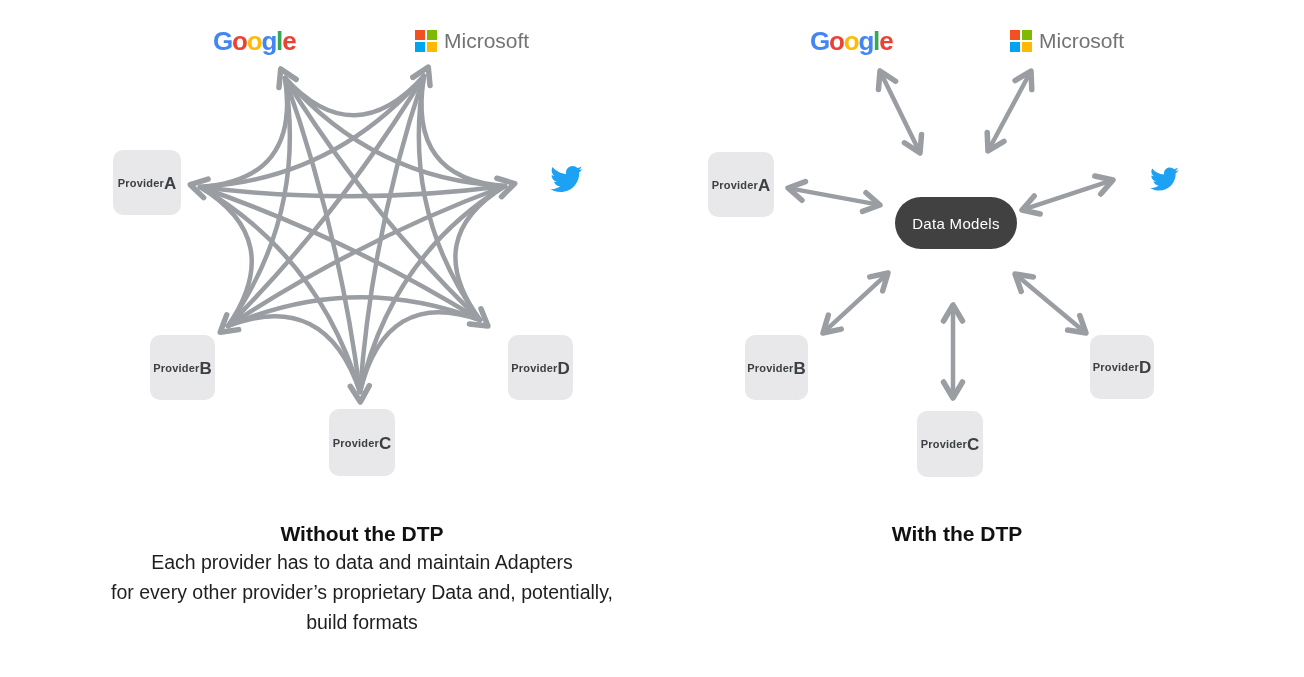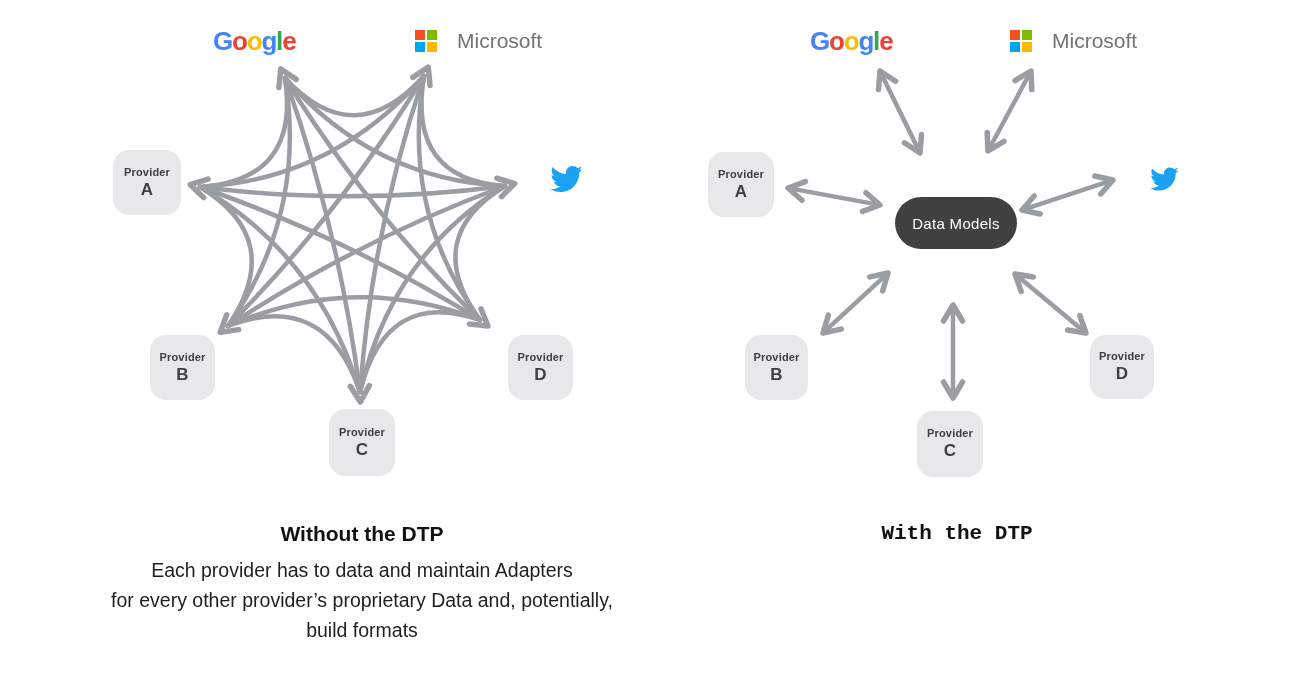--- a/index.html
+++ b/index.html
@@ -2,43 +2,43 @@
 <html><head>
 <meta charset="utf-8">
 <style>
   html,body{margin:0;padding:0;background:#ffffff;}
   #stage{
     position:relative;width:1304px;height:677px;background:#ffffff;overflow:hidden;
     font-family:"Liberation Sans","DejaVu Sans",sans-serif;
   }
   #arrow-layer{position:absolute;left:0;top:0;width:1304px;height:677px;}
   .provider-box{
-    position:absolute;background:#E8E8EA;border-radius:16px;
-    display:flex;flex-direction:column;align-items:center;justify-content:center;
+    position:absolute;background:#E8E8EA;border-radius:10px;
+    display:flex;flex-direction:row;align-items:center;justify-content:center;
     color:#3C4043;box-sizing:border-box;
   }
   .provider-word{font-size:11px;font-weight:bold;letter-spacing:.2px;}
   .provider-letter{font-size:17px;font-weight:bold;margin-top:2px;}
   .google-logo{position:absolute;font-size:26px;font-weight:bold;letter-spacing:-1.2px;line-height:27px;}
-  .ms-logo{position:absolute;display:flex;align-items:center;gap:20px;}
+  .ms-logo{position:absolute;display:flex;align-items:center;gap:7px;}
   .ms-squares{display:grid;grid-template-columns:10px 10px;grid-template-rows:10px 10px;gap:2px;}
   .ms-square{width:10px;height:10px;}
   .ms-text{font-size:21px;line-height:22px;}
   .twitter-box{position:absolute;}
   .hub{
     position:absolute;border-radius:30px;display:flex;align-items:center;justify-content:center;
     font-size:15px;letter-spacing:.3px;
   }
   .caption{
     position:absolute;top:522px;width:640px;text-align:center;color:#1F1F1F;
   }
-  .caption h2{margin:0 0 9px 0;font-size:21px;line-height:24px;font-weight:bold;color:#111111;}
+  .caption h2{margin:0 0 1px 0;font-size:21px;line-height:24px;font-weight:bold;color:#111111;}
   .cap-line{font-size:19.5px;line-height:30px;}
   #caption-left{left:42px;}
-  #caption-right{left:637px;font-family:Liberation Mono, monospace;}
+  #caption-right{left:637px;}
 </style>
 </head>
 <body>
 
 <div id="stage">
   <svg id="arrow-layer" viewBox="0 0 1304 677" xmlns="http://www.w3.org/2000/svg">
       <path d="M 285 78 Q 354.24 153.44 424 76" fill="none" stroke="#9A9EA3" stroke-width="4.5" stroke-linecap="round"></path>
       <path d="M 285 78 Q 300.48 180.07999999999998 200 187" fill="none" stroke="#9A9EA3" stroke-width="4.5" stroke-linecap="round"></path>
       <path d="M 285 78 Q 373.68 179.84 505 186" fill="none" stroke="#9A9EA3" stroke-width="4.5" stroke-linecap="round"></path>
       <path d="M 285 78 Q 307.2 213.44 228 326" fill="none" stroke="#9A9EA3" stroke-width="4.5" stroke-linecap="round"></path>

